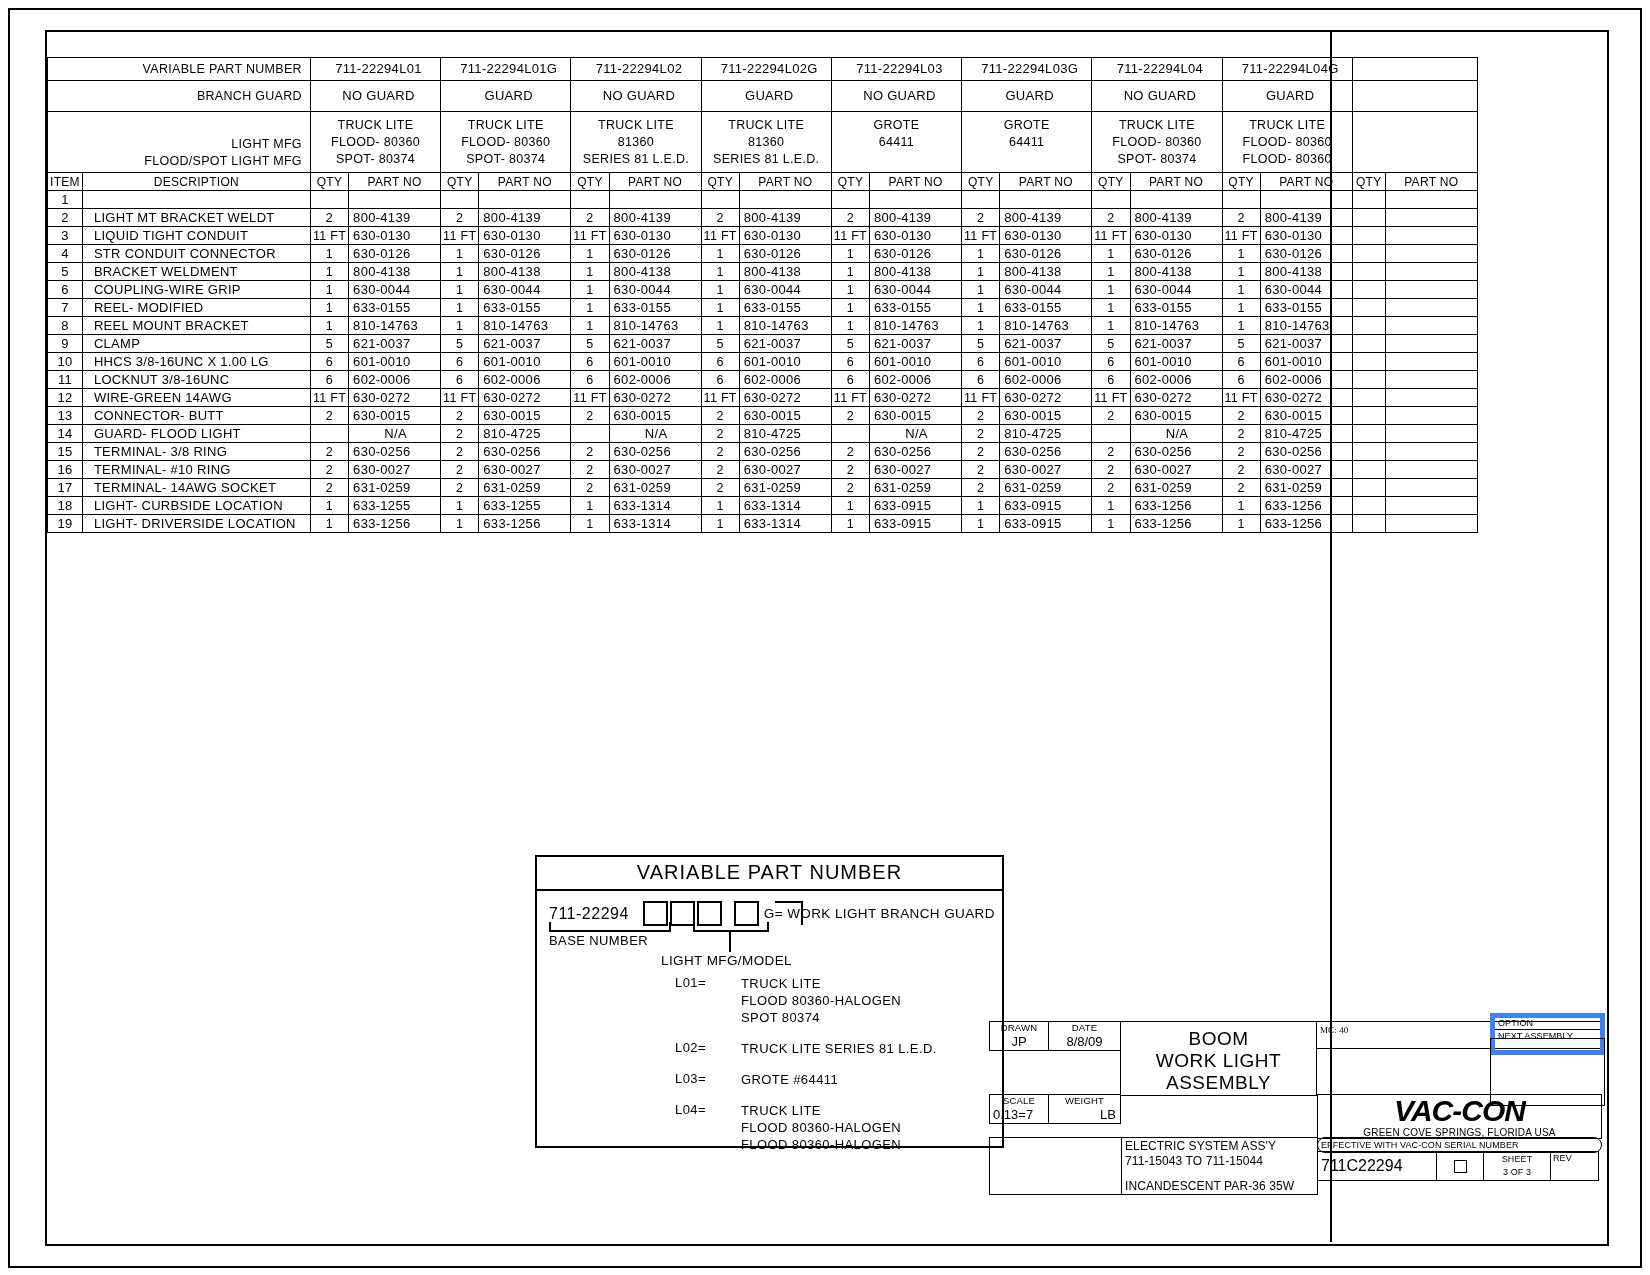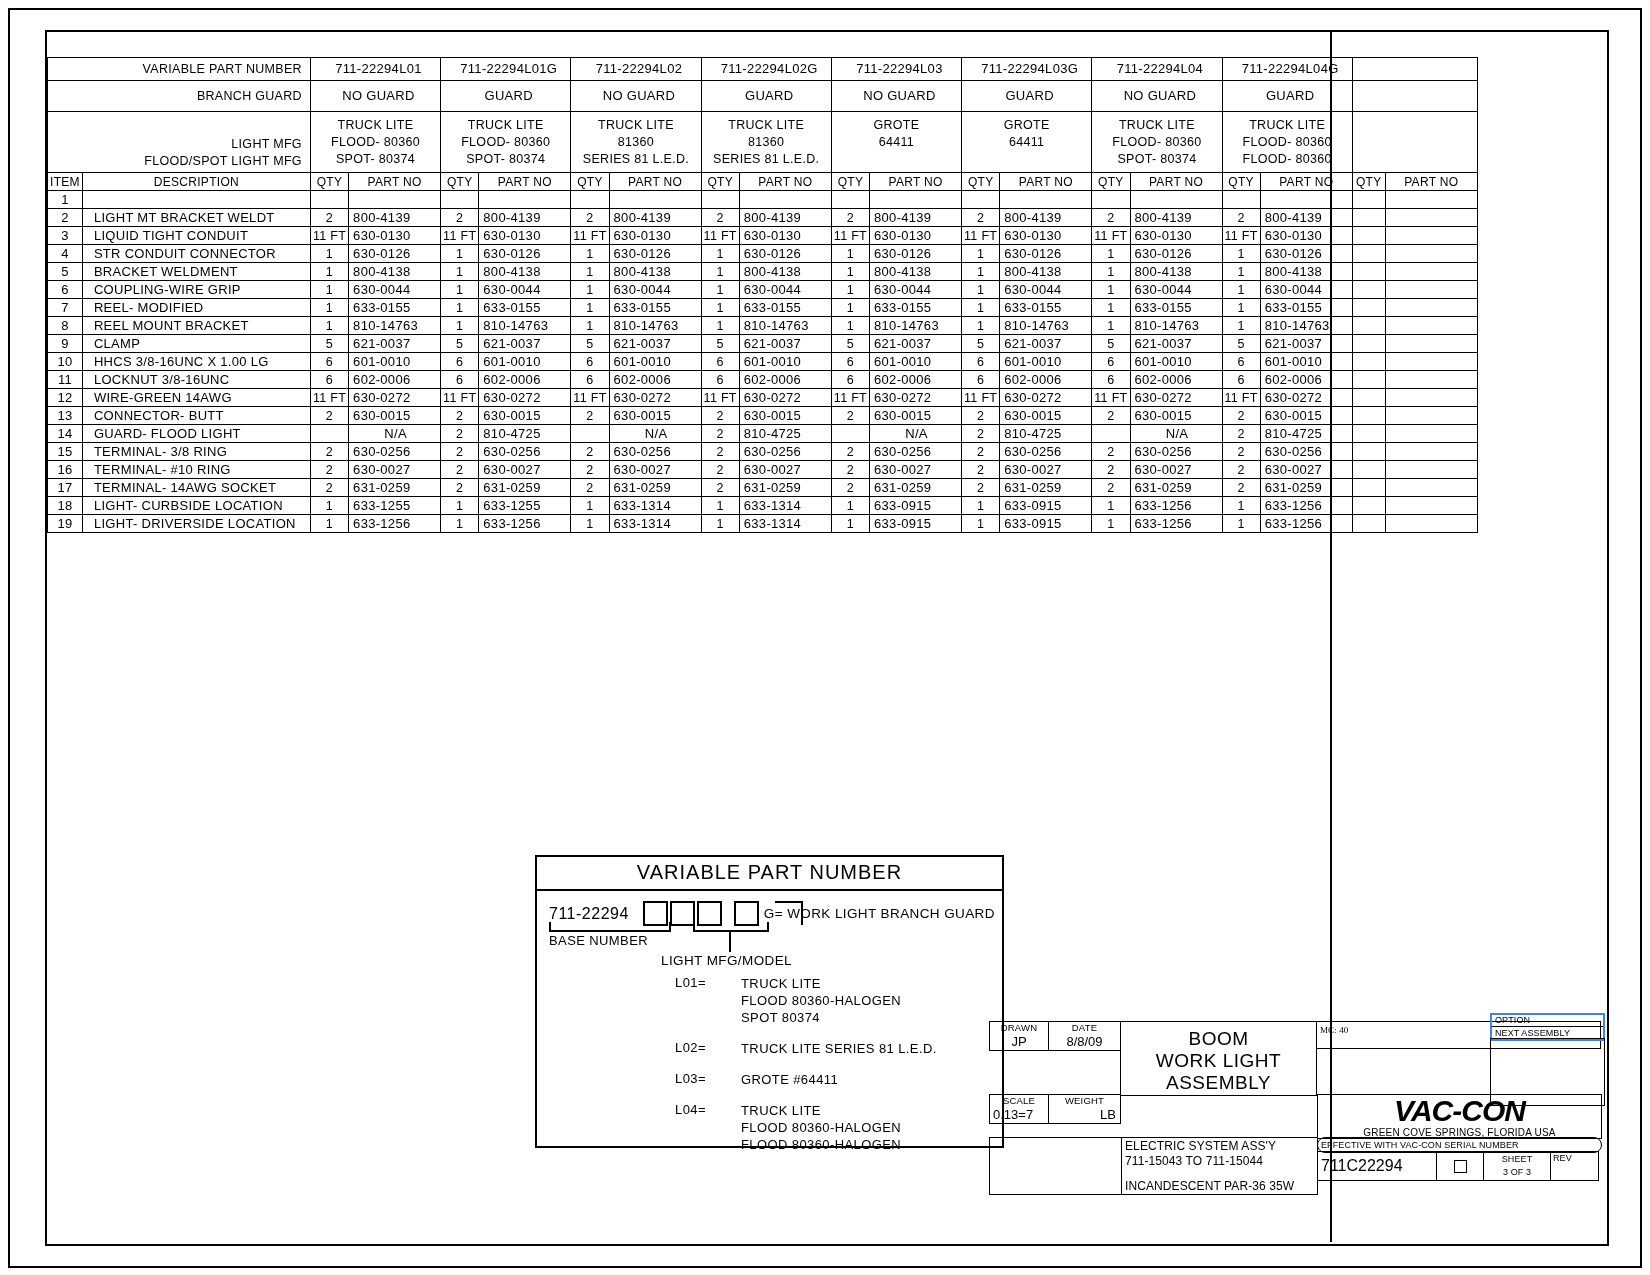--- a/index.html
+++ b/index.html
@@ -845,21 +845,21 @@
           </div>
           <div class="tb-cell" style="width:49px;height:30px;">
             <div class="tiny" style="text-align:left;padding-left:2px;line-height:13px;">REV</div>
             <div class="tiny" style="text-align:center;"></div>
           </div>
         </div>
       </div>
     </div>
   </div>
 
-  <div style="position:absolute;left:1490px;top:1013px;width:115px;height:28px;border:2px solid #3b82f6;box-sizing:border-box;">
+  <div style="position:absolute;left:1490px;top:1013px;width:115px;height:42px;border:5px solid #3b82f6;box-sizing:border-box;">
     <div class="tiny" style="padding-left:3px;line-height:11px;">OPTION</div>
     <div class="tiny" style="padding-left:3px;line-height:12px;border-top:1px solid #000;">NEXT ASSEMBLY</div>
   </div>
   <div style="position:absolute;left:1490px;top:1038px;width:115px;height:68px;border:1px solid #000;box-sizing:border-box;">
     <div class="tiny"></div>
   </div>
 
 </div>
 
 </body></html>

